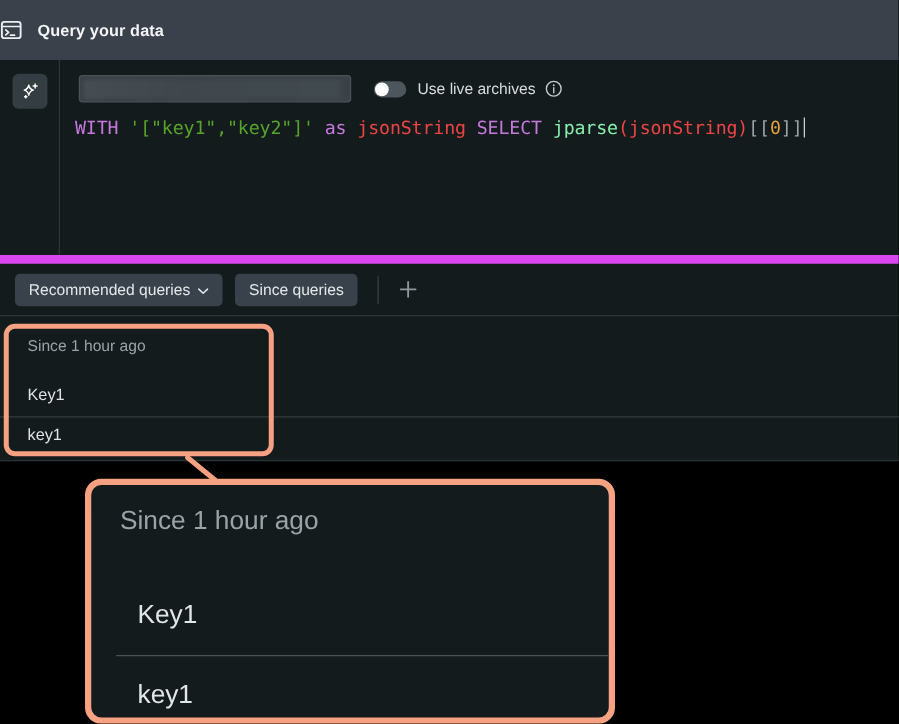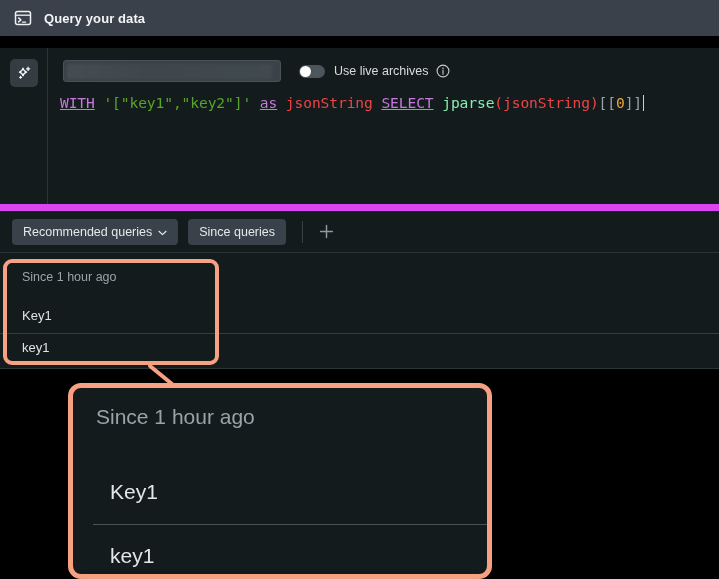--- a/index.html
+++ b/index.html
@@ -19,25 +19,24 @@
     width: 719px;
     height: 579px;
     background: #000000;
   }
 
   
   .header {
     position: absolute;
     left: 0; top: 0;
     width: 719px;
-    height: 36px;
+    height: 48px;
     background: #3a414a;
     display: flex;
     align-items: center;
-    padding-left: 14px;
     box-sizing: border-box;
   }
   .header-icon {
     width: 18px;
     height: 18px;
     margin-right: 12px;
     display: block;
   }
   .header-title {
     color: #f2f4f6;
@@ -148,21 +147,21 @@
   .code-line {
     position: absolute;
     left: 12px;
     top: 44px;
     font-family: "DejaVu Sans Mono", monospace;
     font-size: 14.6px;
     line-height: 22px;
     white-space: nowrap;
     letter-spacing: -0.1px;
   }
-  .tk-kw      { color: #c678dd; text-decoration: underline; }
+  .tk-kw      { color: #c678dd; }
   .tk-str     { color: #56a52b; }
   .tk-plain   { color: #ef4444; }
   .tk-fn      { color: #86efac; }
   .tk-num     { color: #e8a33d; }
   .tk-brk     { color: #9aa3a8; }
   .caret {
     display: inline-block;
     width: 1px;
     height: 16px;
     background: #c9d1d4;

